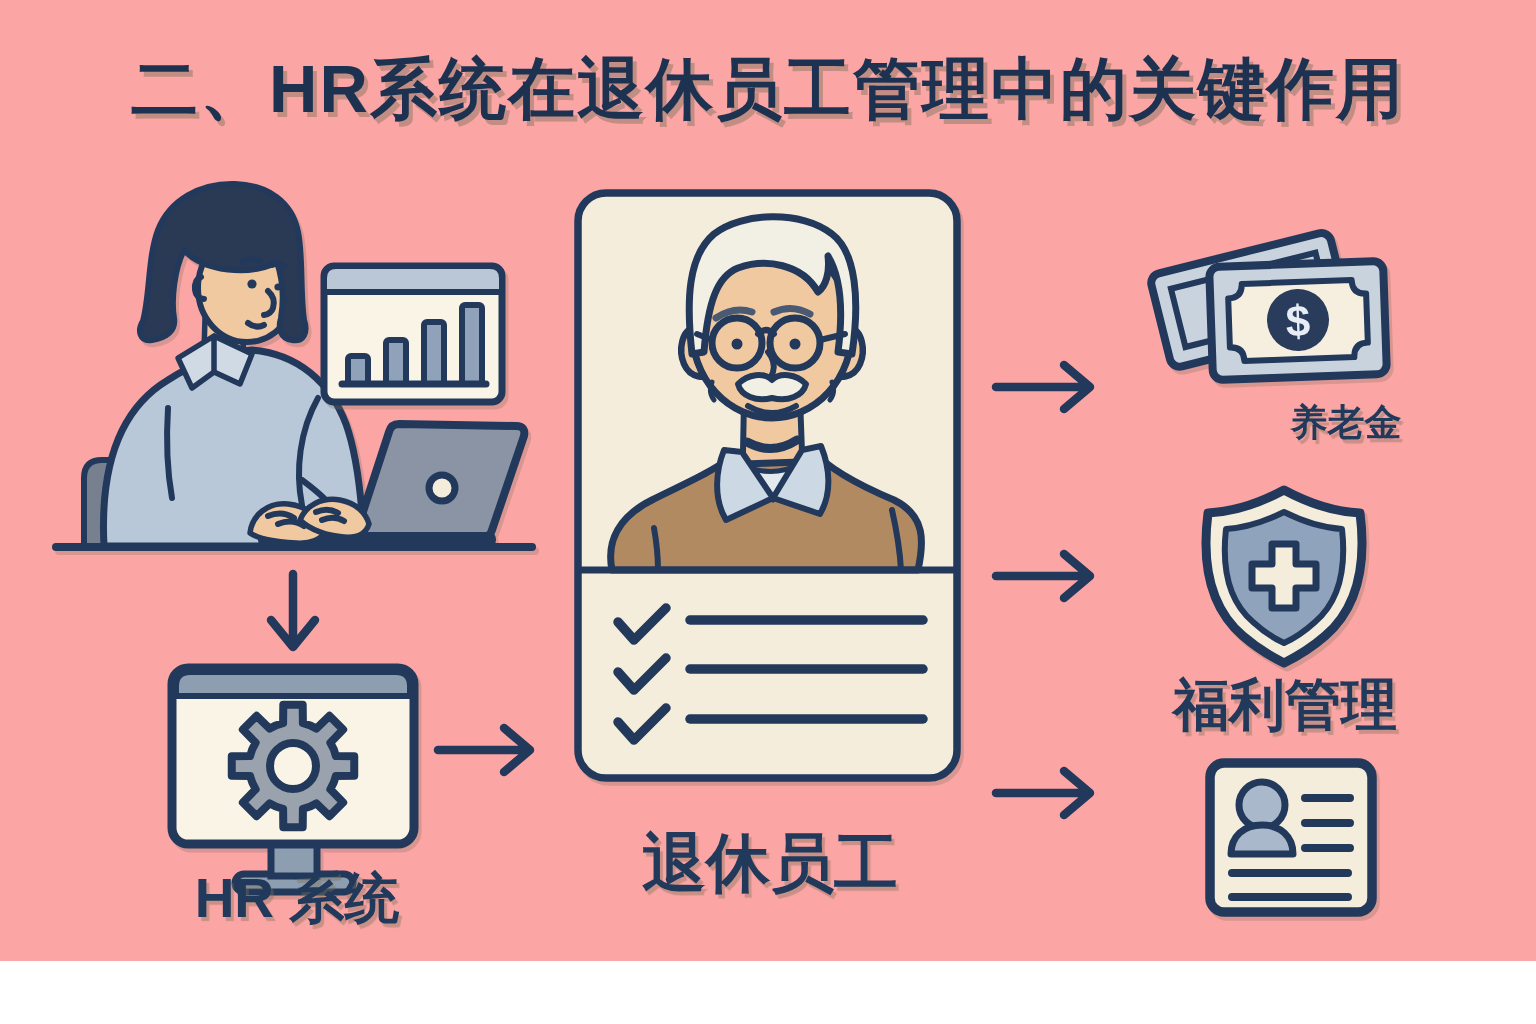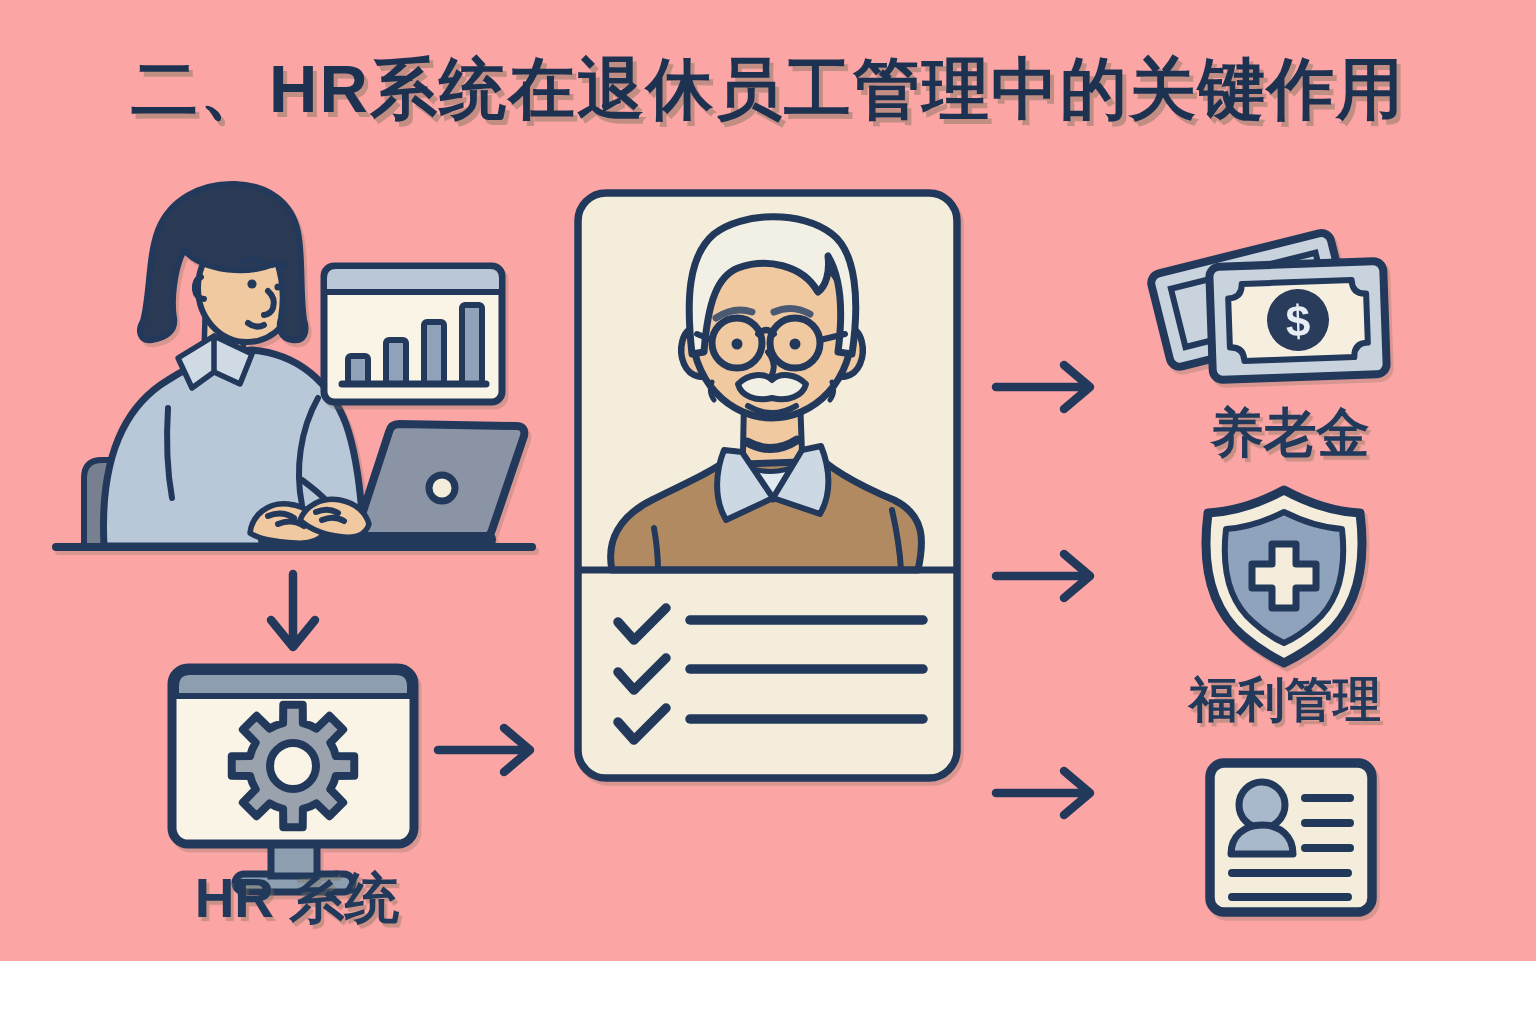--- a/index.html
+++ b/index.html
@@ -6,22 +6,22 @@
   body{width:1536px;height:1024px;overflow:hidden;
        font-family:"Liberation Sans","DejaVu Sans",sans-serif;}
   .canvas{position:relative;width:1536px;height:961px;background:#fca5a5;overflow:hidden;}
   .title{position:absolute;top:44px;left:0;width:1536px;margin:0;text-align:center;
          font-size:67px;font-weight:800;letter-spacing:2px;color:#1d3150;
          text-shadow:4px 5px 0 rgba(125,112,88,.45);}
   .node-label{position:absolute;text-align:center;font-weight:800;color:#21395b;
               text-shadow:3px 4px 1px rgba(125,112,88,.40);white-space:nowrap;}
   .lbl-hr{left:127px;top:862px;width:340px;font-size:55px;}
   .lbl-retired{left:570px;top:820px;width:400px;font-size:64px;}
-  .lbl-pension{left:1140px;top:398px;width:300px;font-size:53px;}
-  .lbl-benefits{left:1135px;top:668px;width:300px;font-size:48px;text-align:center;}
+  .lbl-pension{left:1196px;top:398px;width:300px;font-size:37px;}
+  .lbl-benefits{left:1135px;top:668px;width:300px;font-size:56px;text-align:center;}
   .lbl-info{left:1138px;top:923px;width:300px;font-size:48px;}
   svg{position:absolute;top:0;left:0;}
   .ink{stroke:#22395c;}
   .arrow{fill:none;stroke:#22395c;stroke-width:8.5;stroke-linecap:round;stroke-linejoin:round;}
   .feat{fill:none;stroke:#22395c;stroke-width:6;stroke-linecap:round;stroke-linejoin:round;}
   .check{fill:none;stroke:#22395c;stroke-width:9.5;stroke-linecap:round;stroke-linejoin:round;}
   .shadowed{filter:drop-shadow(3px 4px 0 rgba(125,112,88,.28));}
   .svg-dollar{font-family:"Liberation Sans","DejaVu Sans",sans-serif;font-weight:800;
               font-size:44px;fill:#e7edf4;}
 </style>
@@ -175,15 +175,16 @@
     <g class="shadowed">
       <rect x="1210" y="763" width="162" height="149" rx="14" fill="#f5eddb" class="ink" stroke-width="9.5"></rect>
       <circle cx="1262" cy="805" r="23" fill="#a9b8cb" class="ink" stroke-width="7"></circle>
       <path d="M1231,854 C1231,836 1244,825 1262,825 C1280,825 1293,836 1293,854 Z" fill="#a9b8cb" class="ink" stroke-width="7" stroke-linejoin="round"></path>
       <path d="M1305,798 L1350,798 M1305,823 L1350,823 M1305,848 L1350,848" fill="none" class="ink" stroke-width="8" stroke-linecap="round"></path>
       <path d="M1232,873 L1348,873 M1232,897 L1348,897" fill="none" class="ink" stroke-width="8" stroke-linecap="round"></path>
     </g>
   </svg>
 
   <div class="node-label lbl-hr">HR 系统</div>
+  <div class="node-label lbl-retired">退休员工</div>
   <div class="node-label lbl-pension">养老金</div>
   <div class="node-label lbl-benefits">福利管理</div>
 </div>
 
 </body></html>

